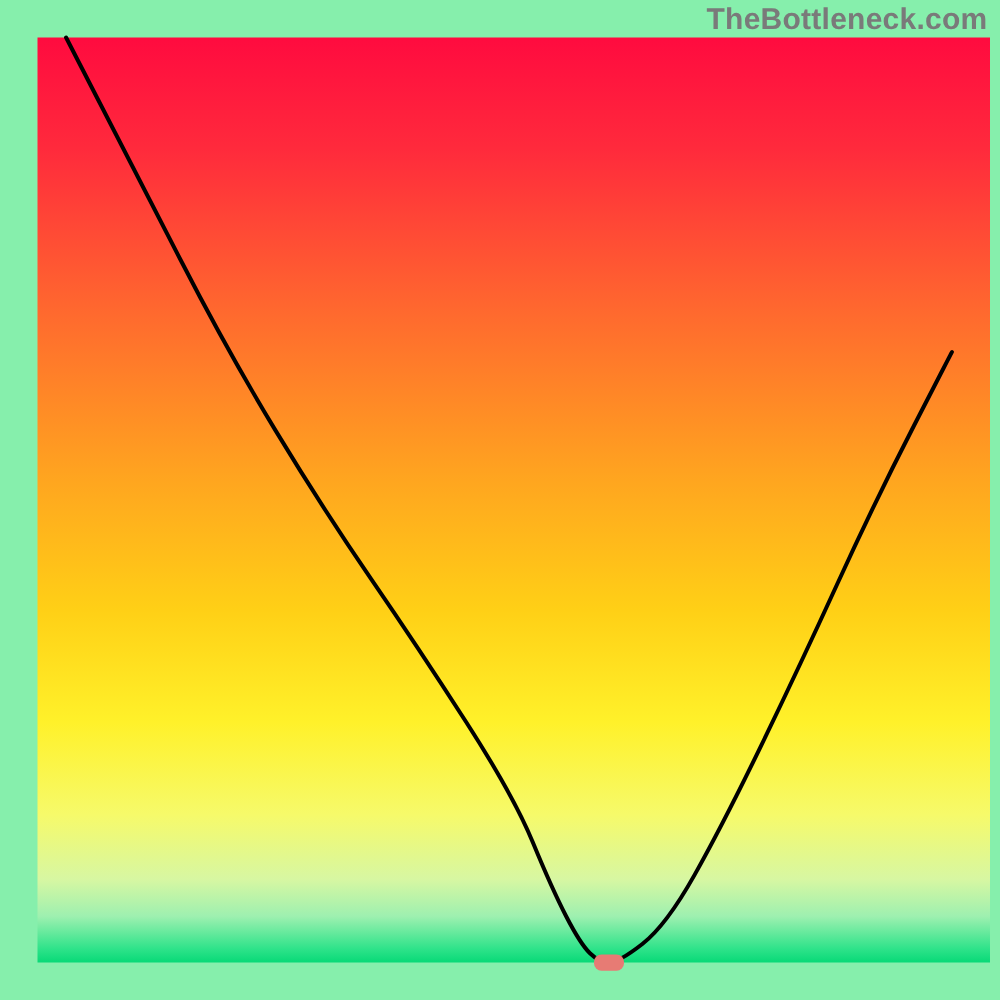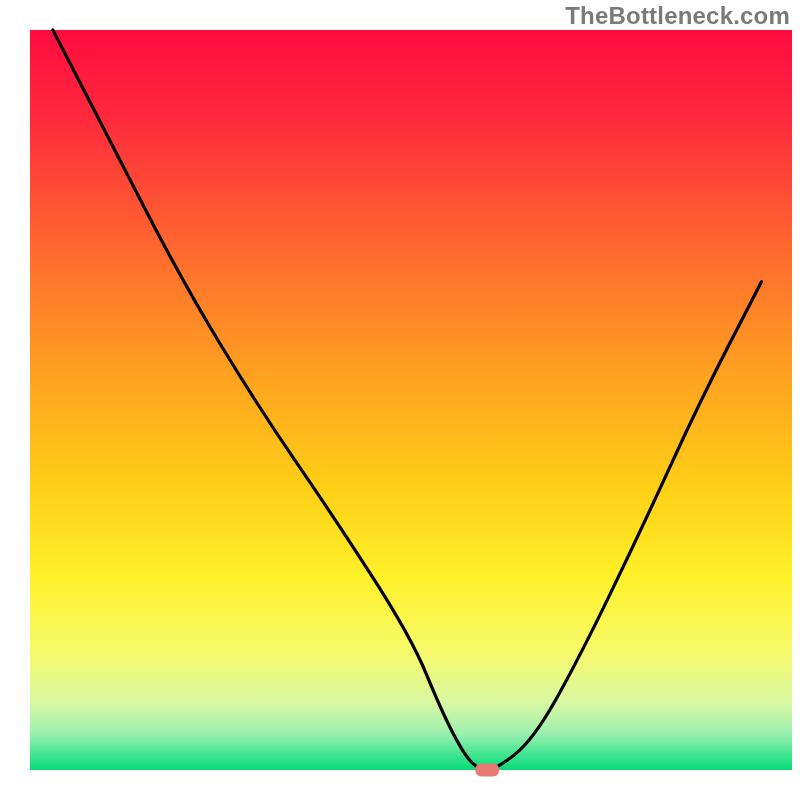--- a/index.html
+++ b/index.html
@@ -7,21 +7,21 @@
     padding: 0;
     width: 800px;
     height: 800px;
     overflow: hidden;
     background: #000;
   }
   .frame {
     position: relative;
     width: 800px;
     height: 800px;
-    background: #ffffff;
+    background: #86efac;
   }
   .watermark {
     position: absolute;
     top: 2px;
     right: 10px;
     font-family: Arial, Helvetica, sans-serif;
     font-size: 24px;
     font-weight: bold;
     color: #7a7a7a;
     letter-spacing: 0.2px;

